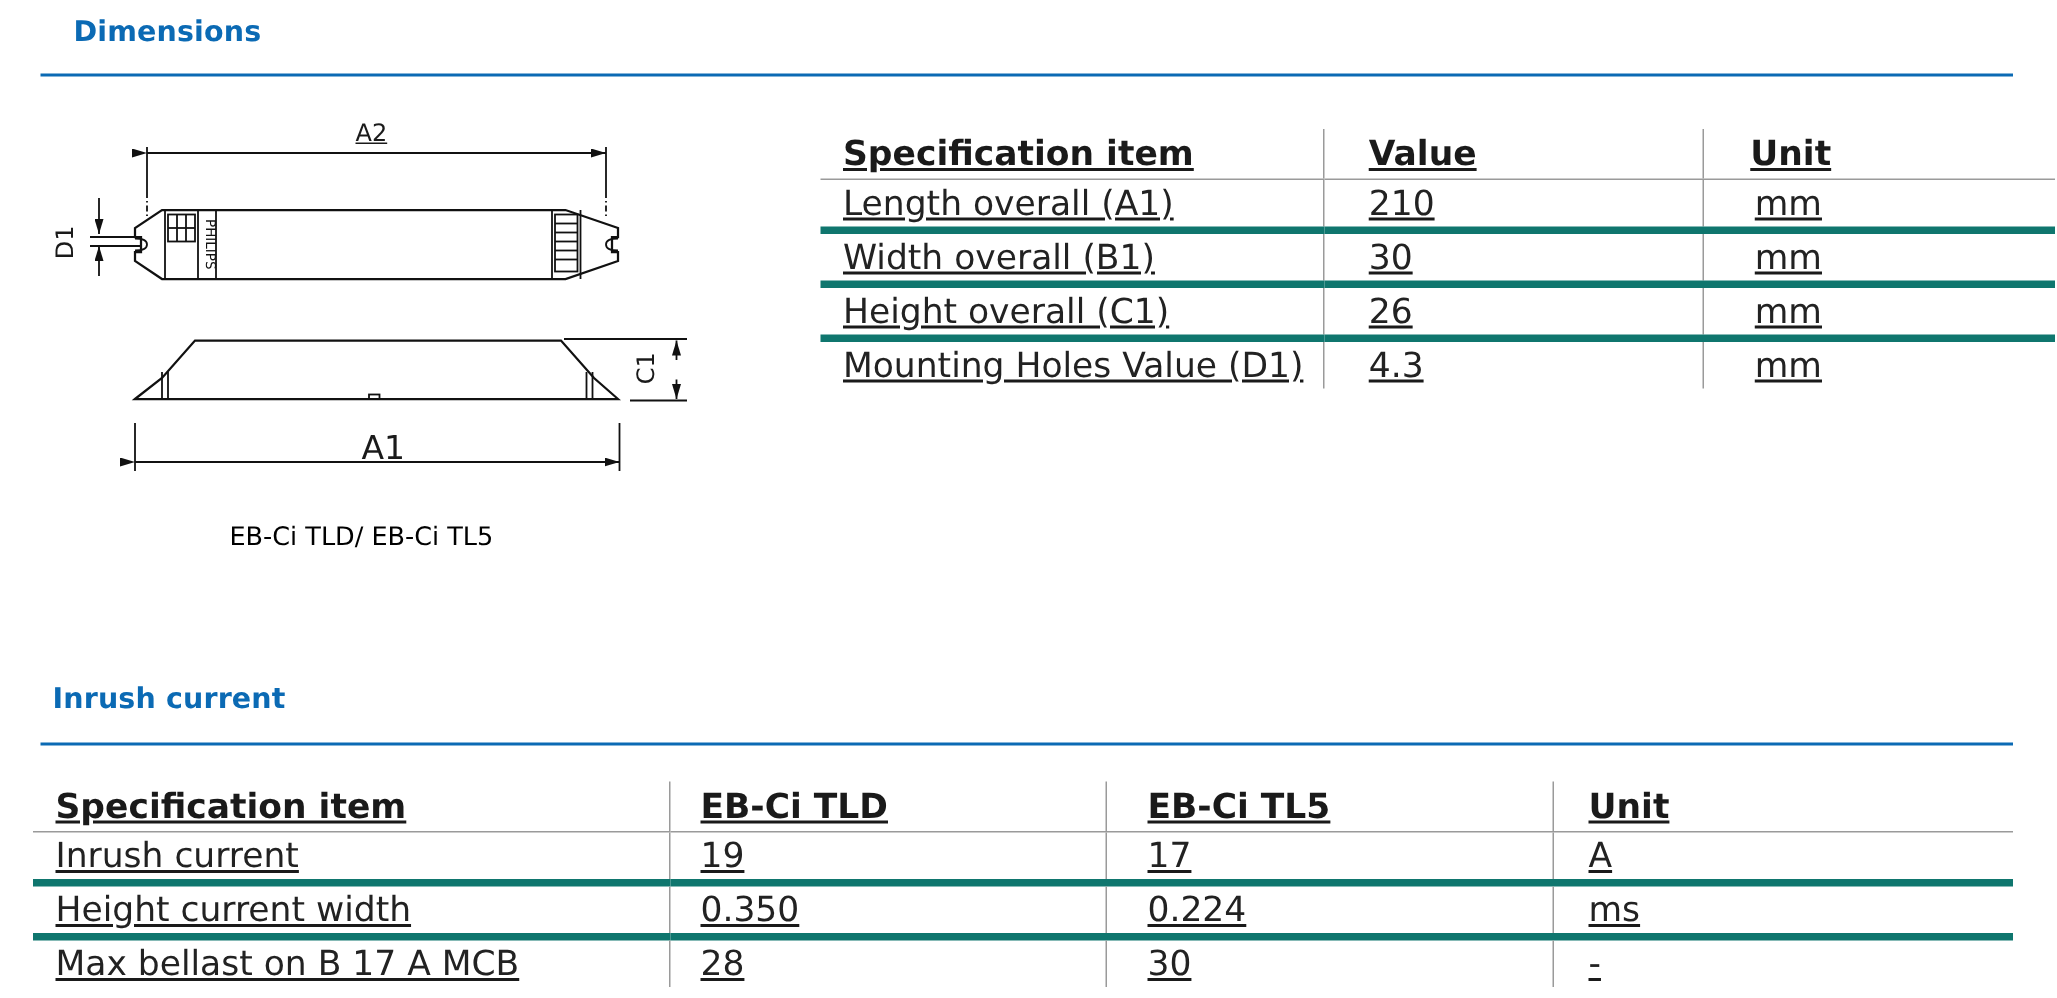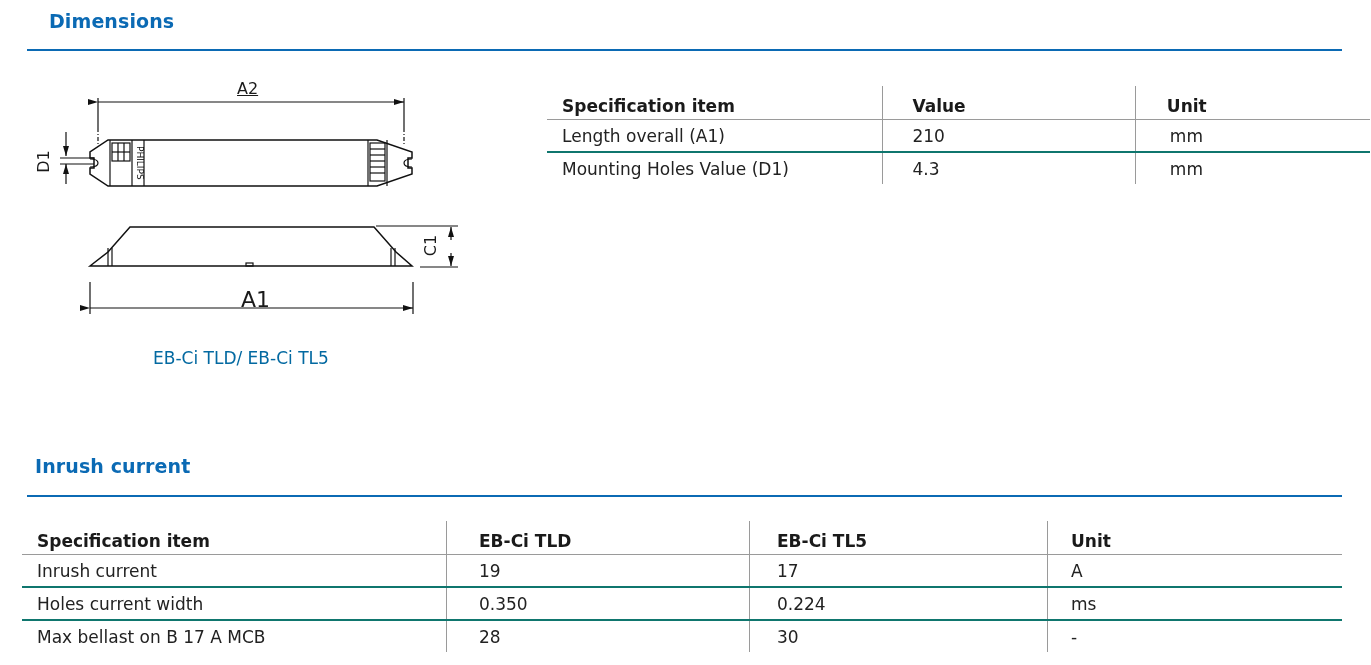--- a/index.html
+++ b/index.html
@@ -4,42 +4,42 @@
 <style>
   html, body { margin:0; padding:0; background:#ffffff; }
   body { width:1371px; height:665px; position:relative; overflow:hidden;
          font-family:"DejaVu Sans", sans-serif; color:#1a1a1a; }
   .section-title { position:absolute; left:35px; font-size:19px; font-weight:bold;
                    color:#0b6ab4; letter-spacing:0.1px; }
   .section-rule { position:absolute; left:27px; width:1315px; height:2px; background:#0b6ab4; }
 
   
   .drawing { position:absolute; left:30px; top:70px; width:450px; height:260px; }
-  .caption { position:absolute; left:153px; top:348px; font-size:17px; color:#0369a1; }
+  .caption { position:absolute; left:153px; top:348px; font-size:17px; color:#000000; }
 
   
-  table.spec { position:absolute; border-collapse:collapse; font-size:17px; }
+  table.spec { position:absolute; border-collapse:collapse; font-size:23px;text-decoration:underline; }
   table.spec th { font-weight:bold; text-align:left; padding:0 0 0 15px; height:30px;
                   vertical-align:bottom; padding-bottom:3px; color:#1a1a1a; }
   table.spec td { padding:0 0 0 15px; height:31px; color:#222; }
   table.spec tr.head th { border-bottom:1px solid #9a9a9a; }
-  table.spec tr.row td { border-bottom:2px solid #0f766e; }
+  table.spec tr.row td { border-bottom:5px solid #0f766e; }
   table.spec tr.row:last-child td { border-bottom:none; }
   table.spec .vsep { border-left:1px solid #9a9a9a; }
 
   #dim-table { left:547px; top:86px; width:823px; }
   #dim-table th:nth-child(1), #dim-table td:nth-child(1) { width:316px; }
   #dim-table th:nth-child(2), #dim-table td:nth-child(2) { width:219px; padding-left:29px; }
   #dim-table th:nth-child(3) { width:200px; padding-left:31px; }
   #dim-table td:nth-child(3) { padding-left:34px; }
   #dim-table tr.head th, #dim-table tr.row td { }
 
   #inrush-table { left:22px; top:521px; width:1320px; }
   #inrush-table th:nth-child(1), #inrush-table td:nth-child(1) { width:409px; }
-  #inrush-table th:nth-child(2), #inrush-table td:nth-child(2) { width:270px; padding-left:32px; }
+  #inrush-table th:nth-child(2), #inrush-table td:nth-child(2) { width:270px; padding-left:20px; }
   #inrush-table th:nth-child(3), #inrush-table td:nth-child(3) { width:270px; padding-left:27px; }
   #inrush-table th:nth-child(4), #inrush-table td:nth-child(4) { padding-left:23px; }
 </style>
 </head>
 <body>
 
 <div class="section-title" style="top:10px;margin-left:14px;">Dimensions</div>
 <div class="section-rule" style="top:49px;"></div>
 
 <div class="drawing">
@@ -117,20 +117,30 @@
     <th>Specification item</th>
     <th class="vsep">Value</th>
     <th class="vsep">Unit</th>
   </tr>
   <tr class="row">
     <td>Length overall (A1)</td>
     <td class="vsep">210</td>
     <td class="vsep">mm</td>
   </tr>
   <tr class="row">
+    <td>Width overall (B1)</td>
+    <td class="vsep">30</td>
+    <td class="vsep">mm</td>
+  </tr>
+  <tr class="row">
+    <td>Height overall (C1)</td>
+    <td class="vsep">26</td>
+    <td class="vsep">mm</td>
+  </tr>
+  <tr class="row">
     <td>Mounting Holes Value (D1)</td>
     <td class="vsep">4.3</td>
     <td class="vsep">mm</td>
   </tr>
 </tbody>
   </table>
 
 <div class="section-title" style="top:455px;">Inrush current</div>
 <div class="section-rule" style="top:495px;"></div>
 
@@ -142,21 +152,21 @@
     <th class="vsep">EB-Ci TL5</th>
     <th class="vsep">Unit</th>
   </tr>
   <tr class="row">
     <td>Inrush current</td>
     <td class="vsep">19</td>
     <td class="vsep">17</td>
     <td class="vsep">A</td>
   </tr>
   <tr class="row">
-    <td>Holes current width</td>
+    <td>Height current width</td>
     <td class="vsep">0.350</td>
     <td class="vsep">0.224</td>
     <td class="vsep">ms</td>
   </tr>
   <tr class="row">
     <td>Max bellast on B 17  A MCB</td>
     <td class="vsep">28</td>
     <td class="vsep">30</td>
     <td class="vsep">-</td>
   </tr>

